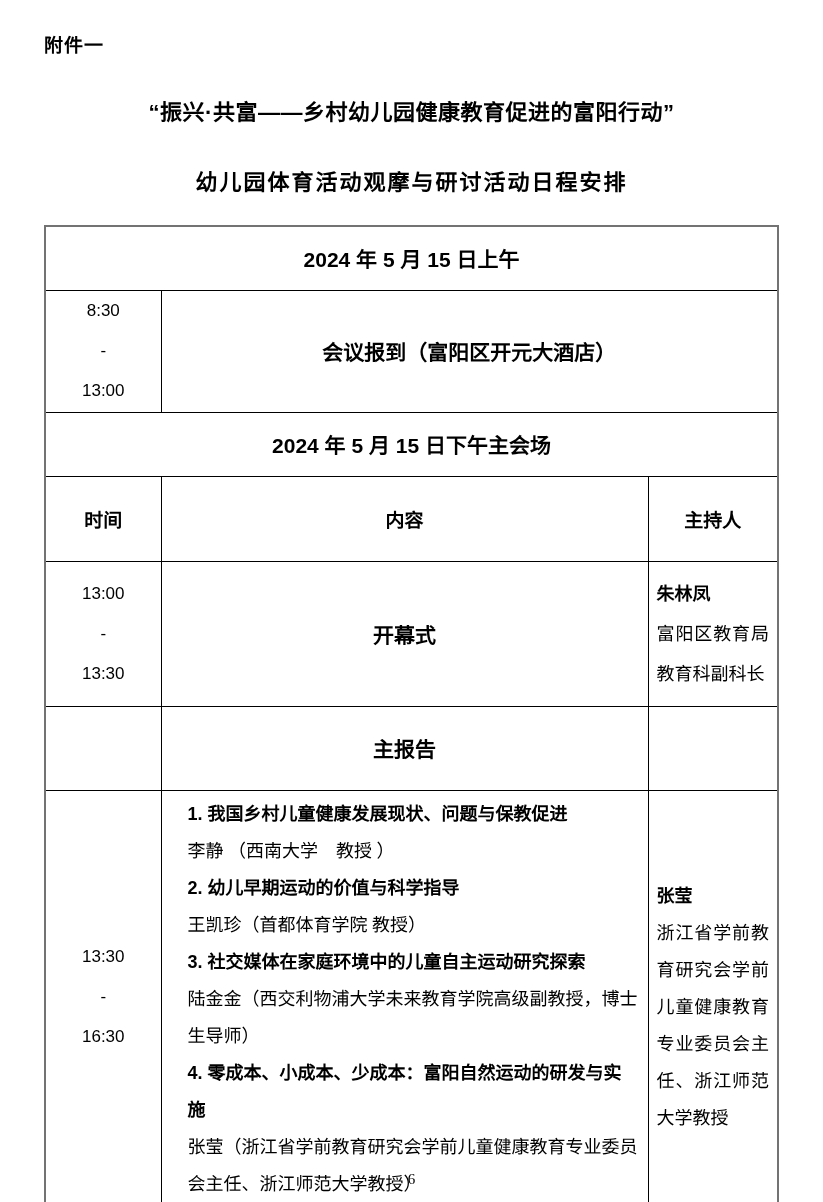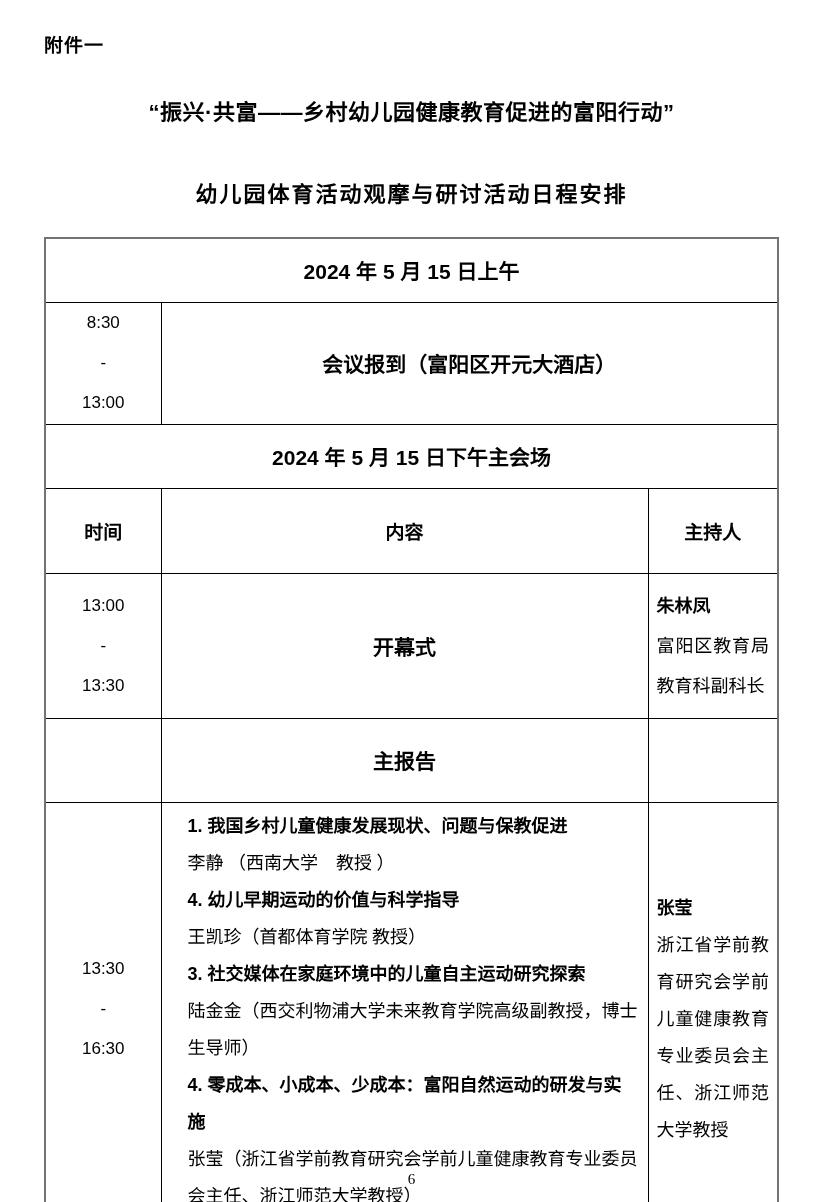--- a/index.html
+++ b/index.html
@@ -28,21 +28,21 @@
     margin-top: 37px;
     font-family: "Liberation Sans", "DejaVu Sans", sans-serif;
     font-weight: bold;
     font-size: 22px;
     text-align: center;
     letter-spacing: 0.5px;
     white-space: nowrap;
   }
 
   .doc-subtitle {
-    margin-top: 50px;
+    margin-top: 38px;
     font-family: "Liberation Sans", "DejaVu Sans", sans-serif;
     font-weight: bold;
     font-size: 22px;
     text-align: center;
     letter-spacing: 2px;
   }
 
   table.agenda {
     margin-top: 29px;
     width: 733px;
@@ -200,21 +200,21 @@
 
       <tr class="row-talks">
         <td class="time-cell">
           <div>13:30</div>
           <div>-</div>
           <div>16:30</div>
         </td>
         <td class="talks-cell">
           <div class="talk-title">1. 我国乡村儿童健康发展现状、问题与保教促进</div>
           <div class="talk-speaker">李静 （西南大学　教授 ）</div>
-          <div class="talk-title">4. 幼儿早期运动的价值与科学指导</div>
+          <div class="talk-title">2. 幼儿早期运动的价值与科学指导</div>
           <div class="talk-speaker">王凯珍（首都体育学院 教授）</div>
           <div class="talk-title">3. 社交媒体在家庭环境中的儿童自主运动研究探索</div>
           <div class="talk-speaker">陆金金（西交利物浦大学未来教育学院高级副教授，博士生导师）</div>
           <div class="talk-title">4. 零成本、小成本、少成本：富阳自然运动的研发与实施</div>
           <div class="talk-speaker">张莹（浙江省学前教育研究会学前儿童健康教育专业委员会主任、浙江师范大学教授）</div>
         </td>
         <td class="host-cell host-cell-top">
           <div class="host-name">张莹</div>
           <div class="host-title">浙江省学前教育研究会学前儿童健康教育专业委员会主任、浙江师范大学教授</div>
         </td>

